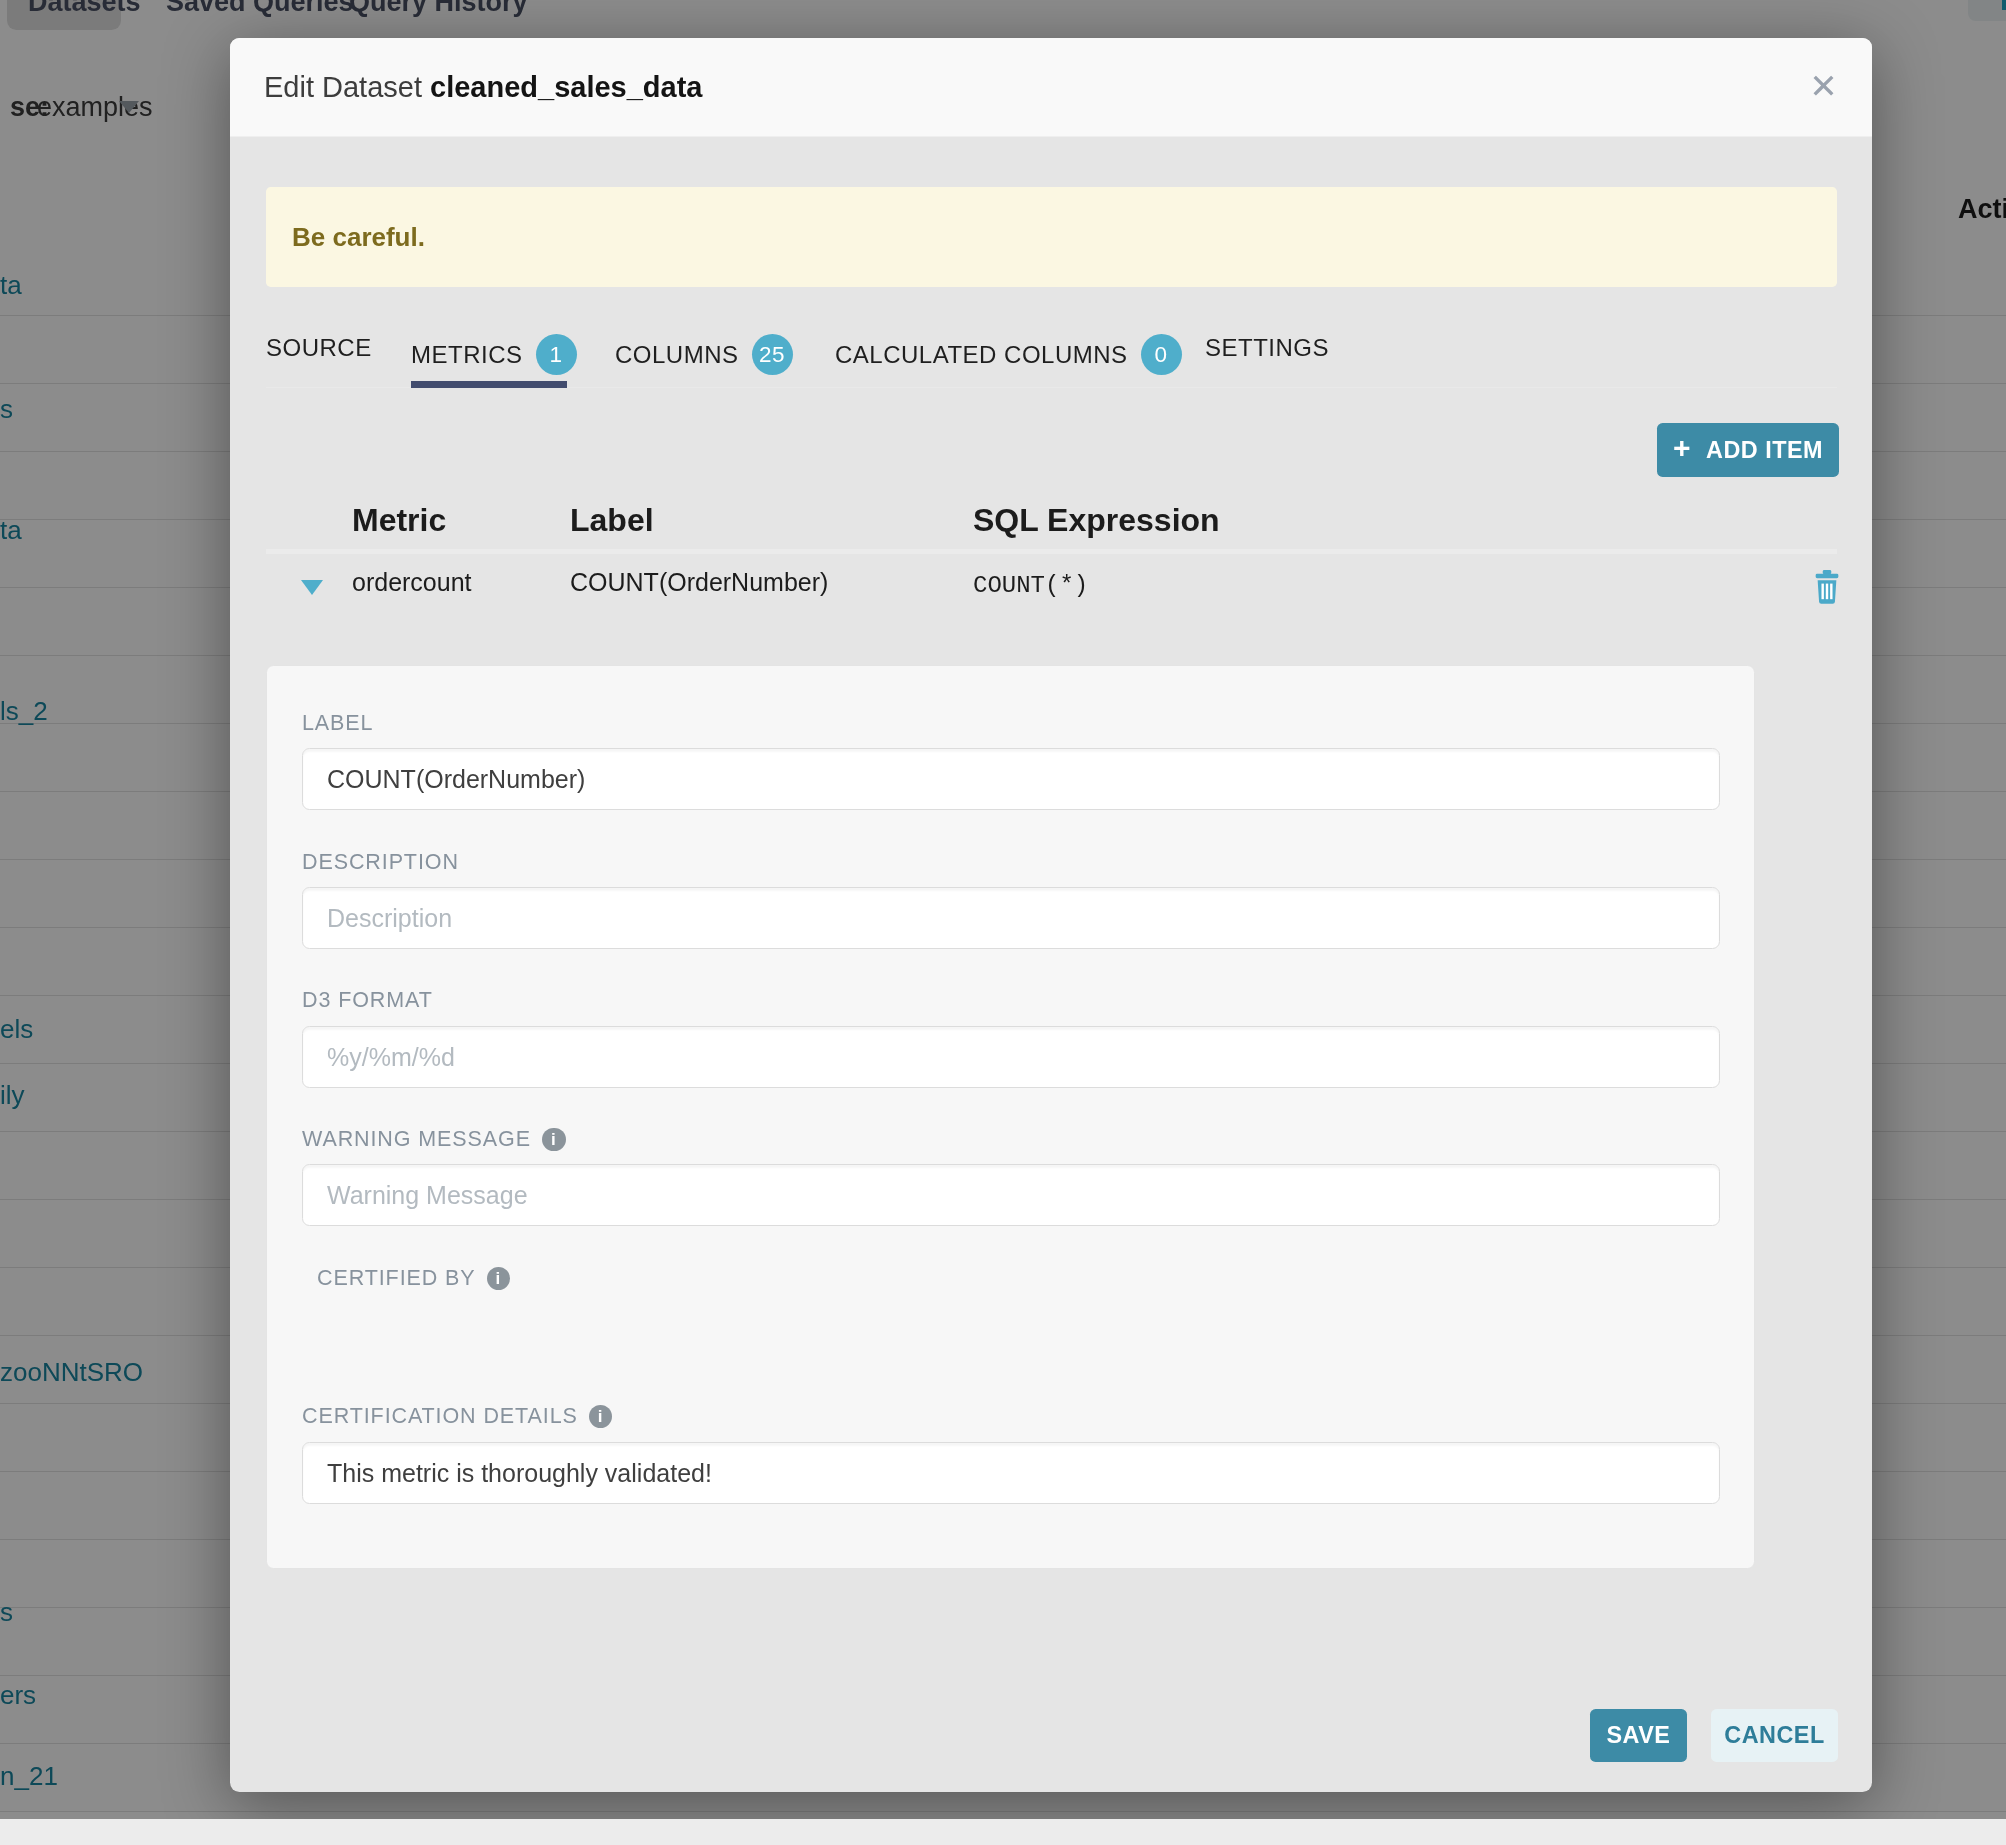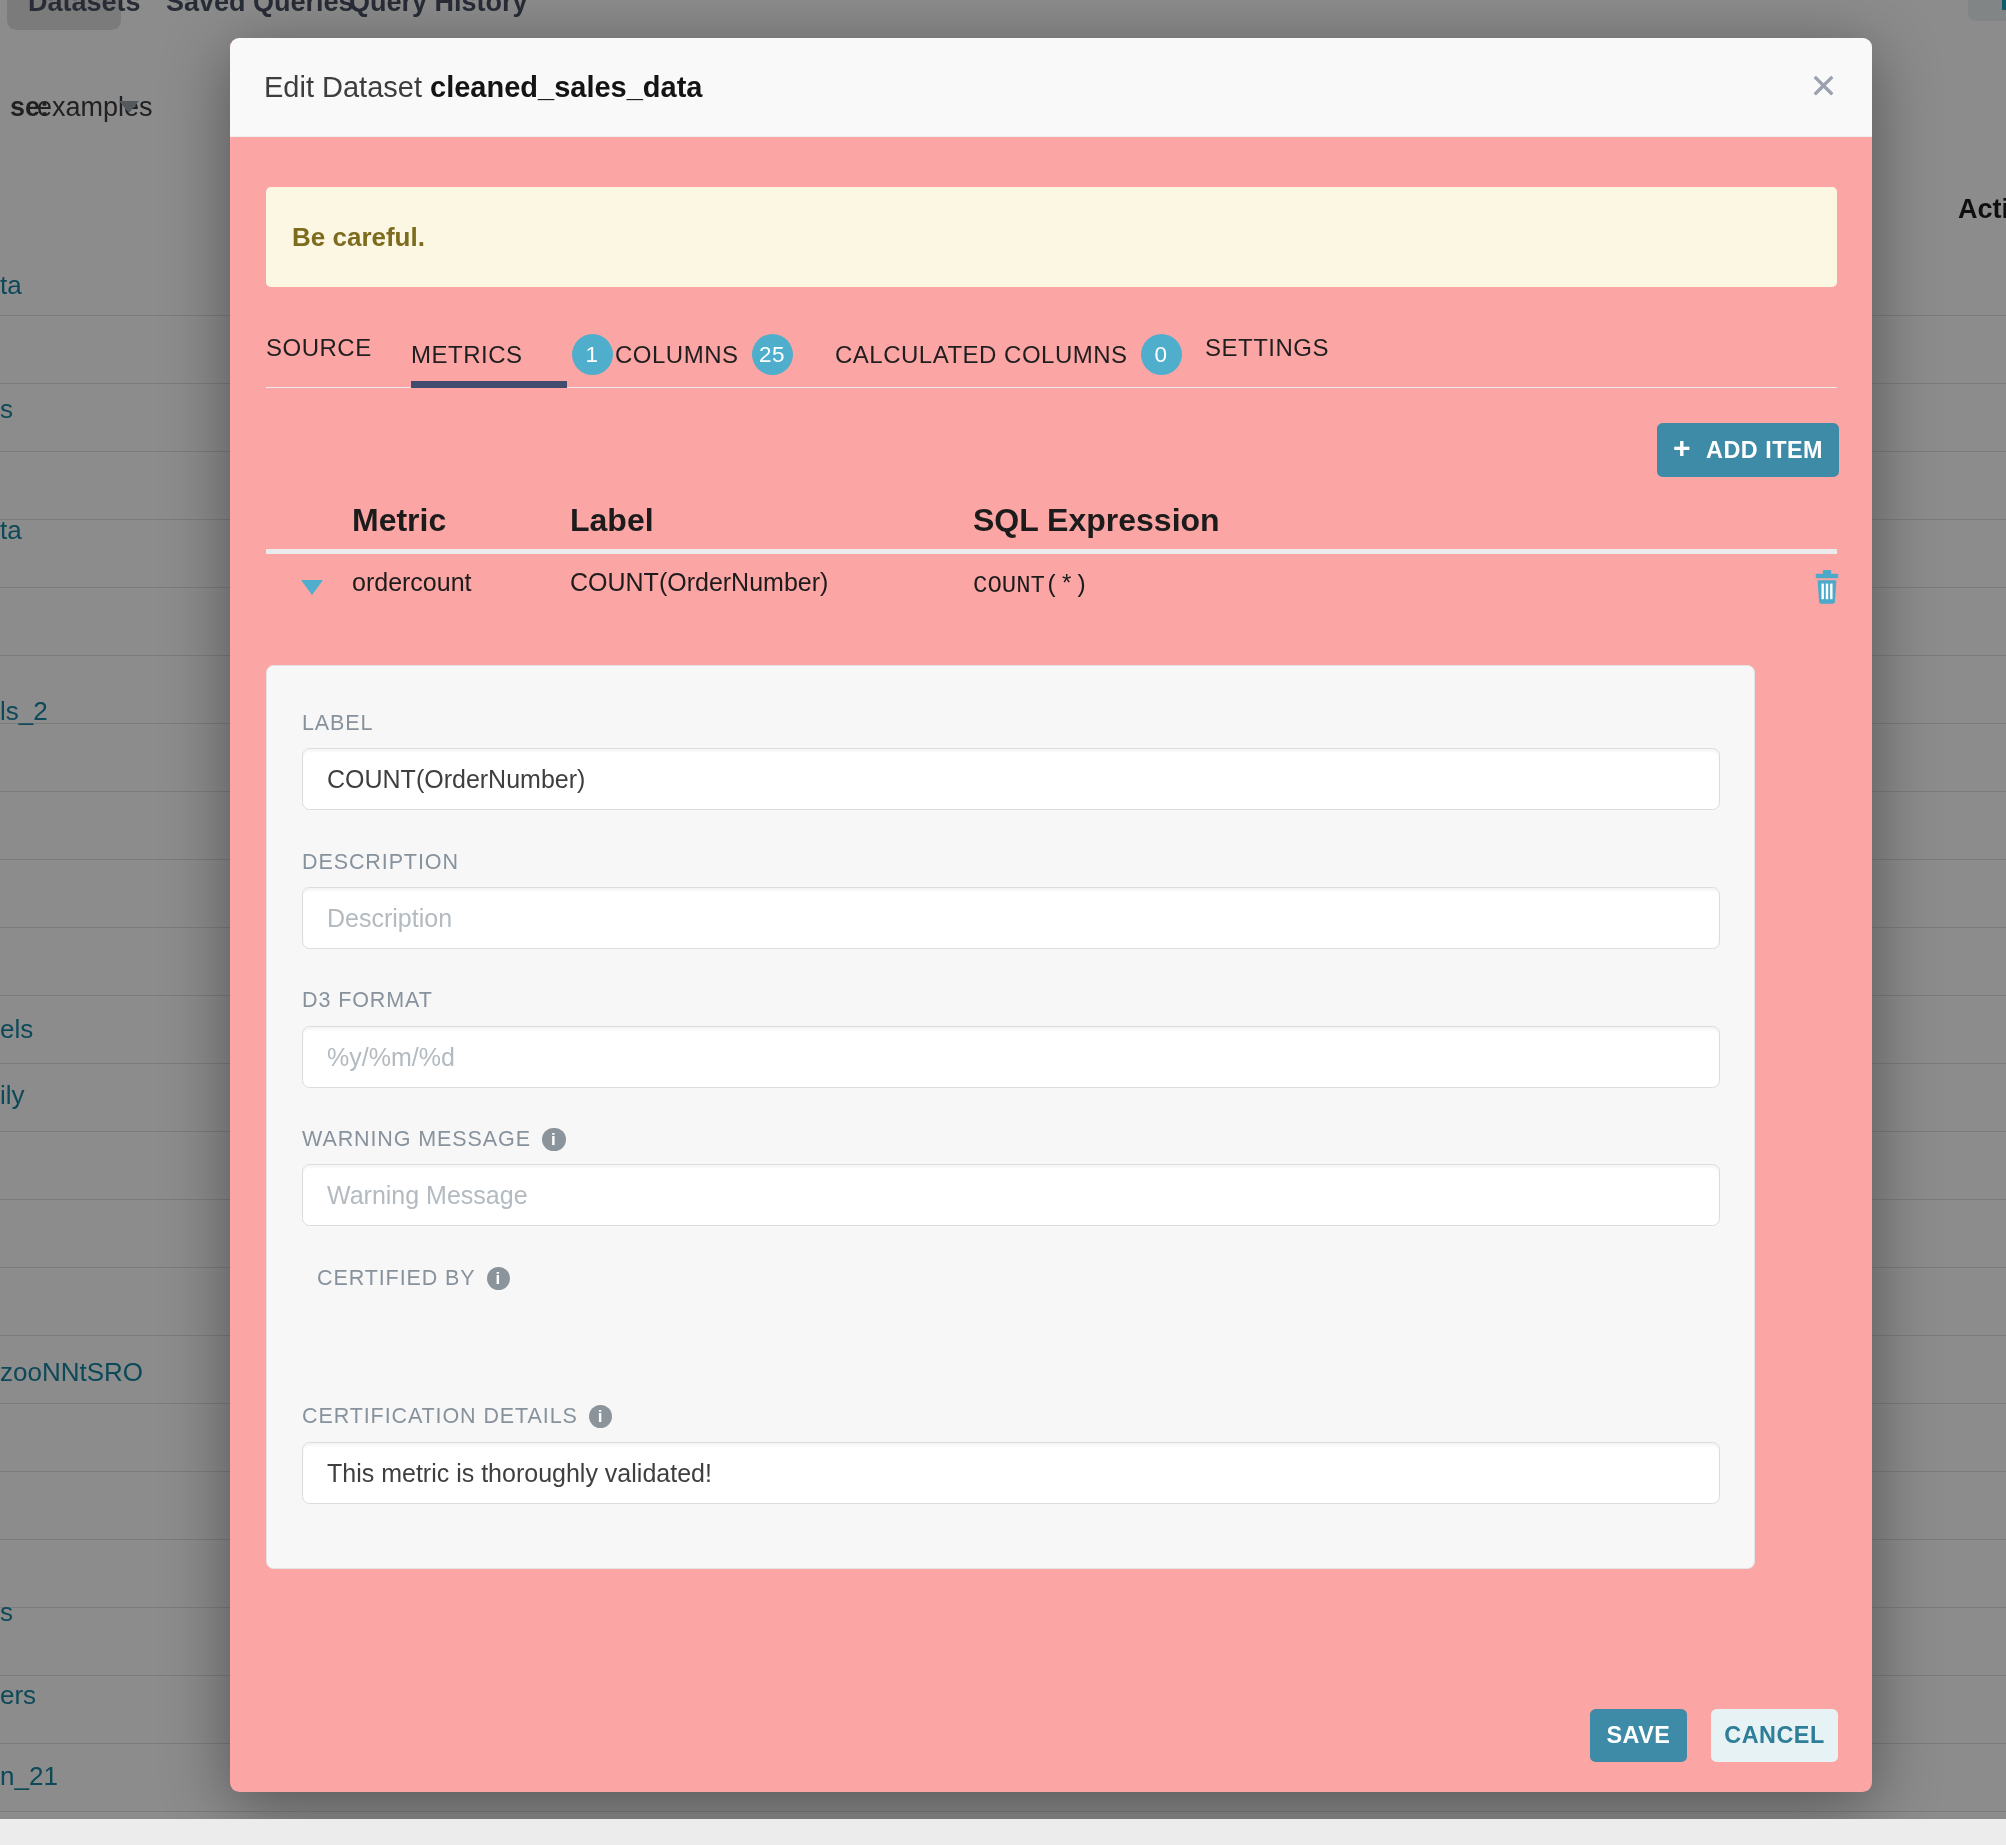--- a/index.html
+++ b/index.html
@@ -17,21 +17,21 @@
     background:repeating-linear-gradient(to bottom,transparent 0 67px,#e2e2e2 67px 68px);}
   .frag{position:absolute;left:0;font-size:26px;color:#1985a0;white-space:nowrap;}
   .tr-btn{position:absolute;left:1968px;top:-11.2px;width:66px;height:32px;background:#edf3f5;border-radius:7.5px;}
   .tr-sliver{position:absolute;left:2002px;top:0;width:4.7px;height:10.3px;background:#20a7c9;}
 
   
   #overlay{position:absolute;inset:0;background:rgba(0,0,0,0.45);z-index:40;}
   #hscroll{position:absolute;left:0;top:1819px;width:2007px;height:26px;background:#ececec;z-index:70;}
 
   
-  #modal{position:absolute;left:230px;top:38px;width:1642px;height:1754px;background:#fca5a5;
+  #modal{position:absolute;left:230px;top:38px;width:1642px;height:1754px;background:#e5e5e5;
          border-radius:9.4px;z-index:50;box-shadow:0 13px 66px rgba(0,0,0,0.4);}
   #modal-header{position:absolute;left:0;top:0;width:1642px;height:98px;background:#f9f9f9;
                 border-bottom:0.9px solid #efefef;border-radius:9.4px 9.4px 0 0;}
   #modal-title{position:absolute;left:34px;top:0;height:98px;line-height:98px;font-size:29px;color:#3d3d3d;white-space:nowrap;}
   #modal-title b{color:#141414;}
   #close-x{position:absolute;right:24px;top:24px;width:49px;height:49px;line-height:49px;text-align:center;
            font-size:34px;color:#9aa2ae;cursor:pointer;}
 
   #banner{position:absolute;left:36px;top:149px;width:1519px;height:100px;background:#fbf7e2;border-radius:4.7px;
           padding:0 26px;display:flex;align-items:center;font-size:26px;color:#7d6b1e;}
@@ -118,21 +118,21 @@
     </div>
 
     <div id="banner">
       <b>Be careful.</b>
     </div>
 
     <div id="tabs">
       <div class="tab" style="left:0;">
           <span>SOURCE</span>
         </div>
-      <div class="tab" style="left:145px;gap:36px;">
+      <div class="tab" style="left:145px;">
           <span>METRICS</span>
           <span class="badge">1</span>
         </div>
       <div class="tab" style="left:349px;">
           <span>COLUMNS</span>
           <span class="badge">25</span>
         </div>
       <div class="tab" style="left:569px;">
           <span>CALCULATED COLUMNS</span>
           <span class="badge">0</span>

